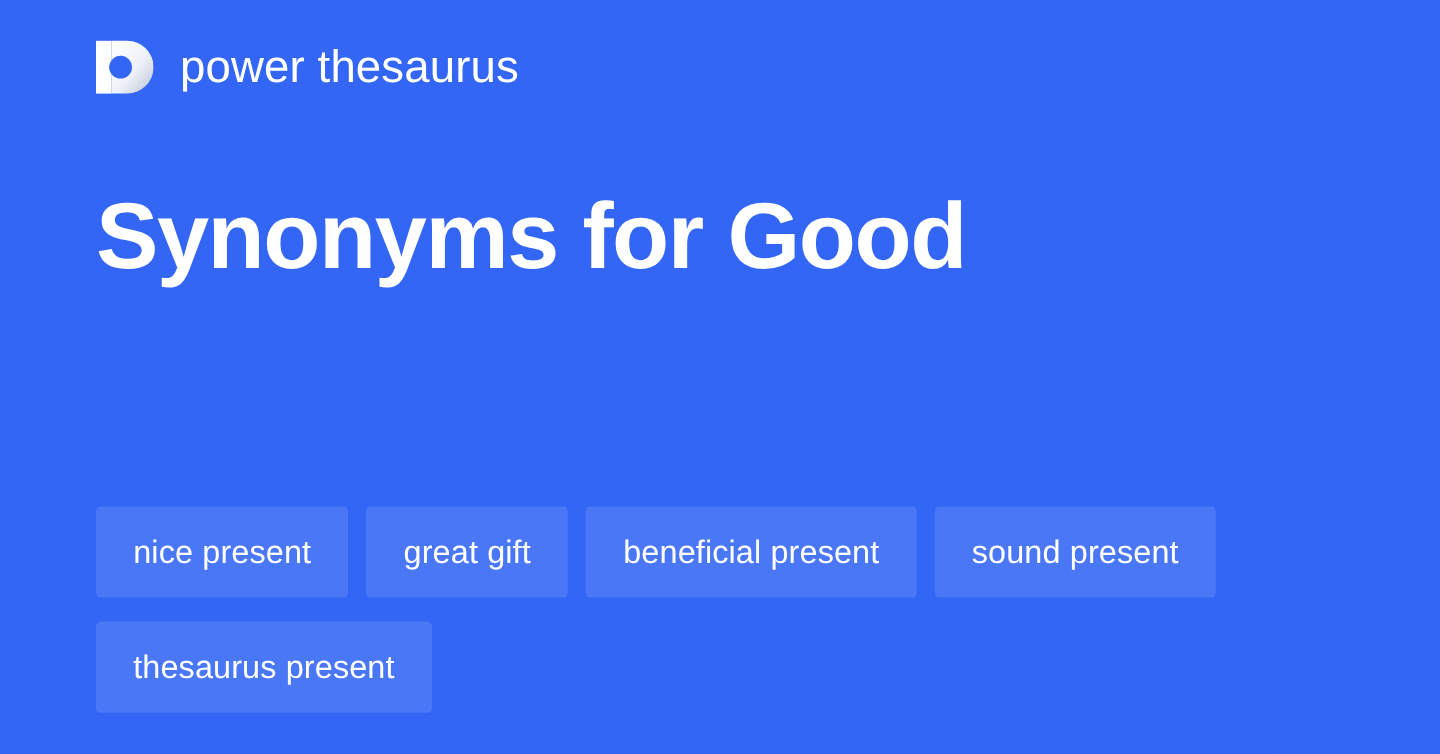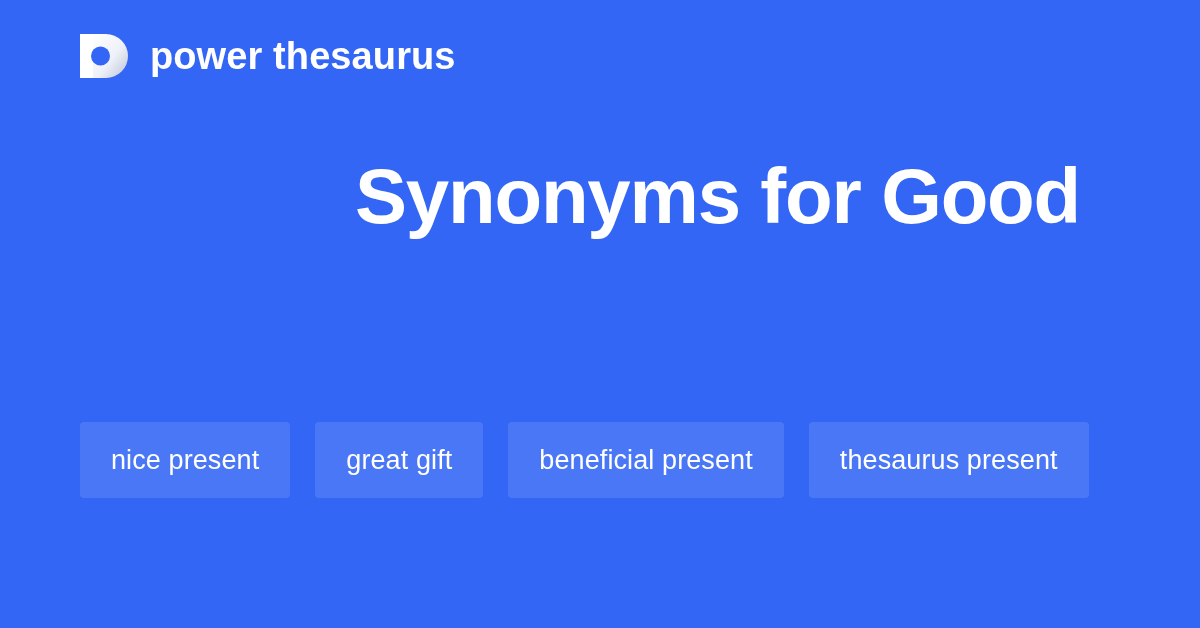--- a/index.html
+++ b/index.html
@@ -37,53 +37,52 @@
     width: 48px;
     height: 48px;
     flex: 0 0 48px;
     display: block;
   }
   .brand-name {
     margin-left: 22px;
     color: #ffffff;
     font-size: 38px;
     line-height: 44px;
-    font-weight: 700;
+    font-weight: 400;
     letter-spacing: 0.1px;
     white-space: nowrap;
   }
 
   
   .headline {
     position: absolute;
     left: 80px;
     top: 139px;
     width: 1000px;
     color: #ffffff;
     font-size: 78px;
     line-height: 114px;
     font-weight: 700;
     letter-spacing: -1.2px;
     margin: 0;
   }
   .headline .hl-line {
     display: block;
     white-space: nowrap;
-    text-align: right;
   }
 
   
   .chips {
     position: absolute;
     left: 80px;
     top: 422px;
     width: 1040px;
     display: flex;
     flex-wrap: wrap;
-    gap: 20px 25px;
+    gap: 20px 15px;
     align-content: flex-start;
   }
   .chip {
     height: 76px;
     box-sizing: border-box;
     background: #4a77f6;
     border-radius: 4px;
     color: #ffffff;
     font-size: 27px;
     line-height: 76px;
@@ -120,16 +119,17 @@
   </div>
 
   <h1 class="headline">
     <span class="hl-line">Synonyms for Good</span>
   </h1>
 
   <div class="chips">
     <div class="chip">nice present</div>
     <div class="chip">great gift</div>
     <div class="chip">beneficial present</div>
+    <div class="chip">sound present</div>
     <div class="chip">thesaurus present</div>
   </div>
 
 </div>
 
 </body></html>

